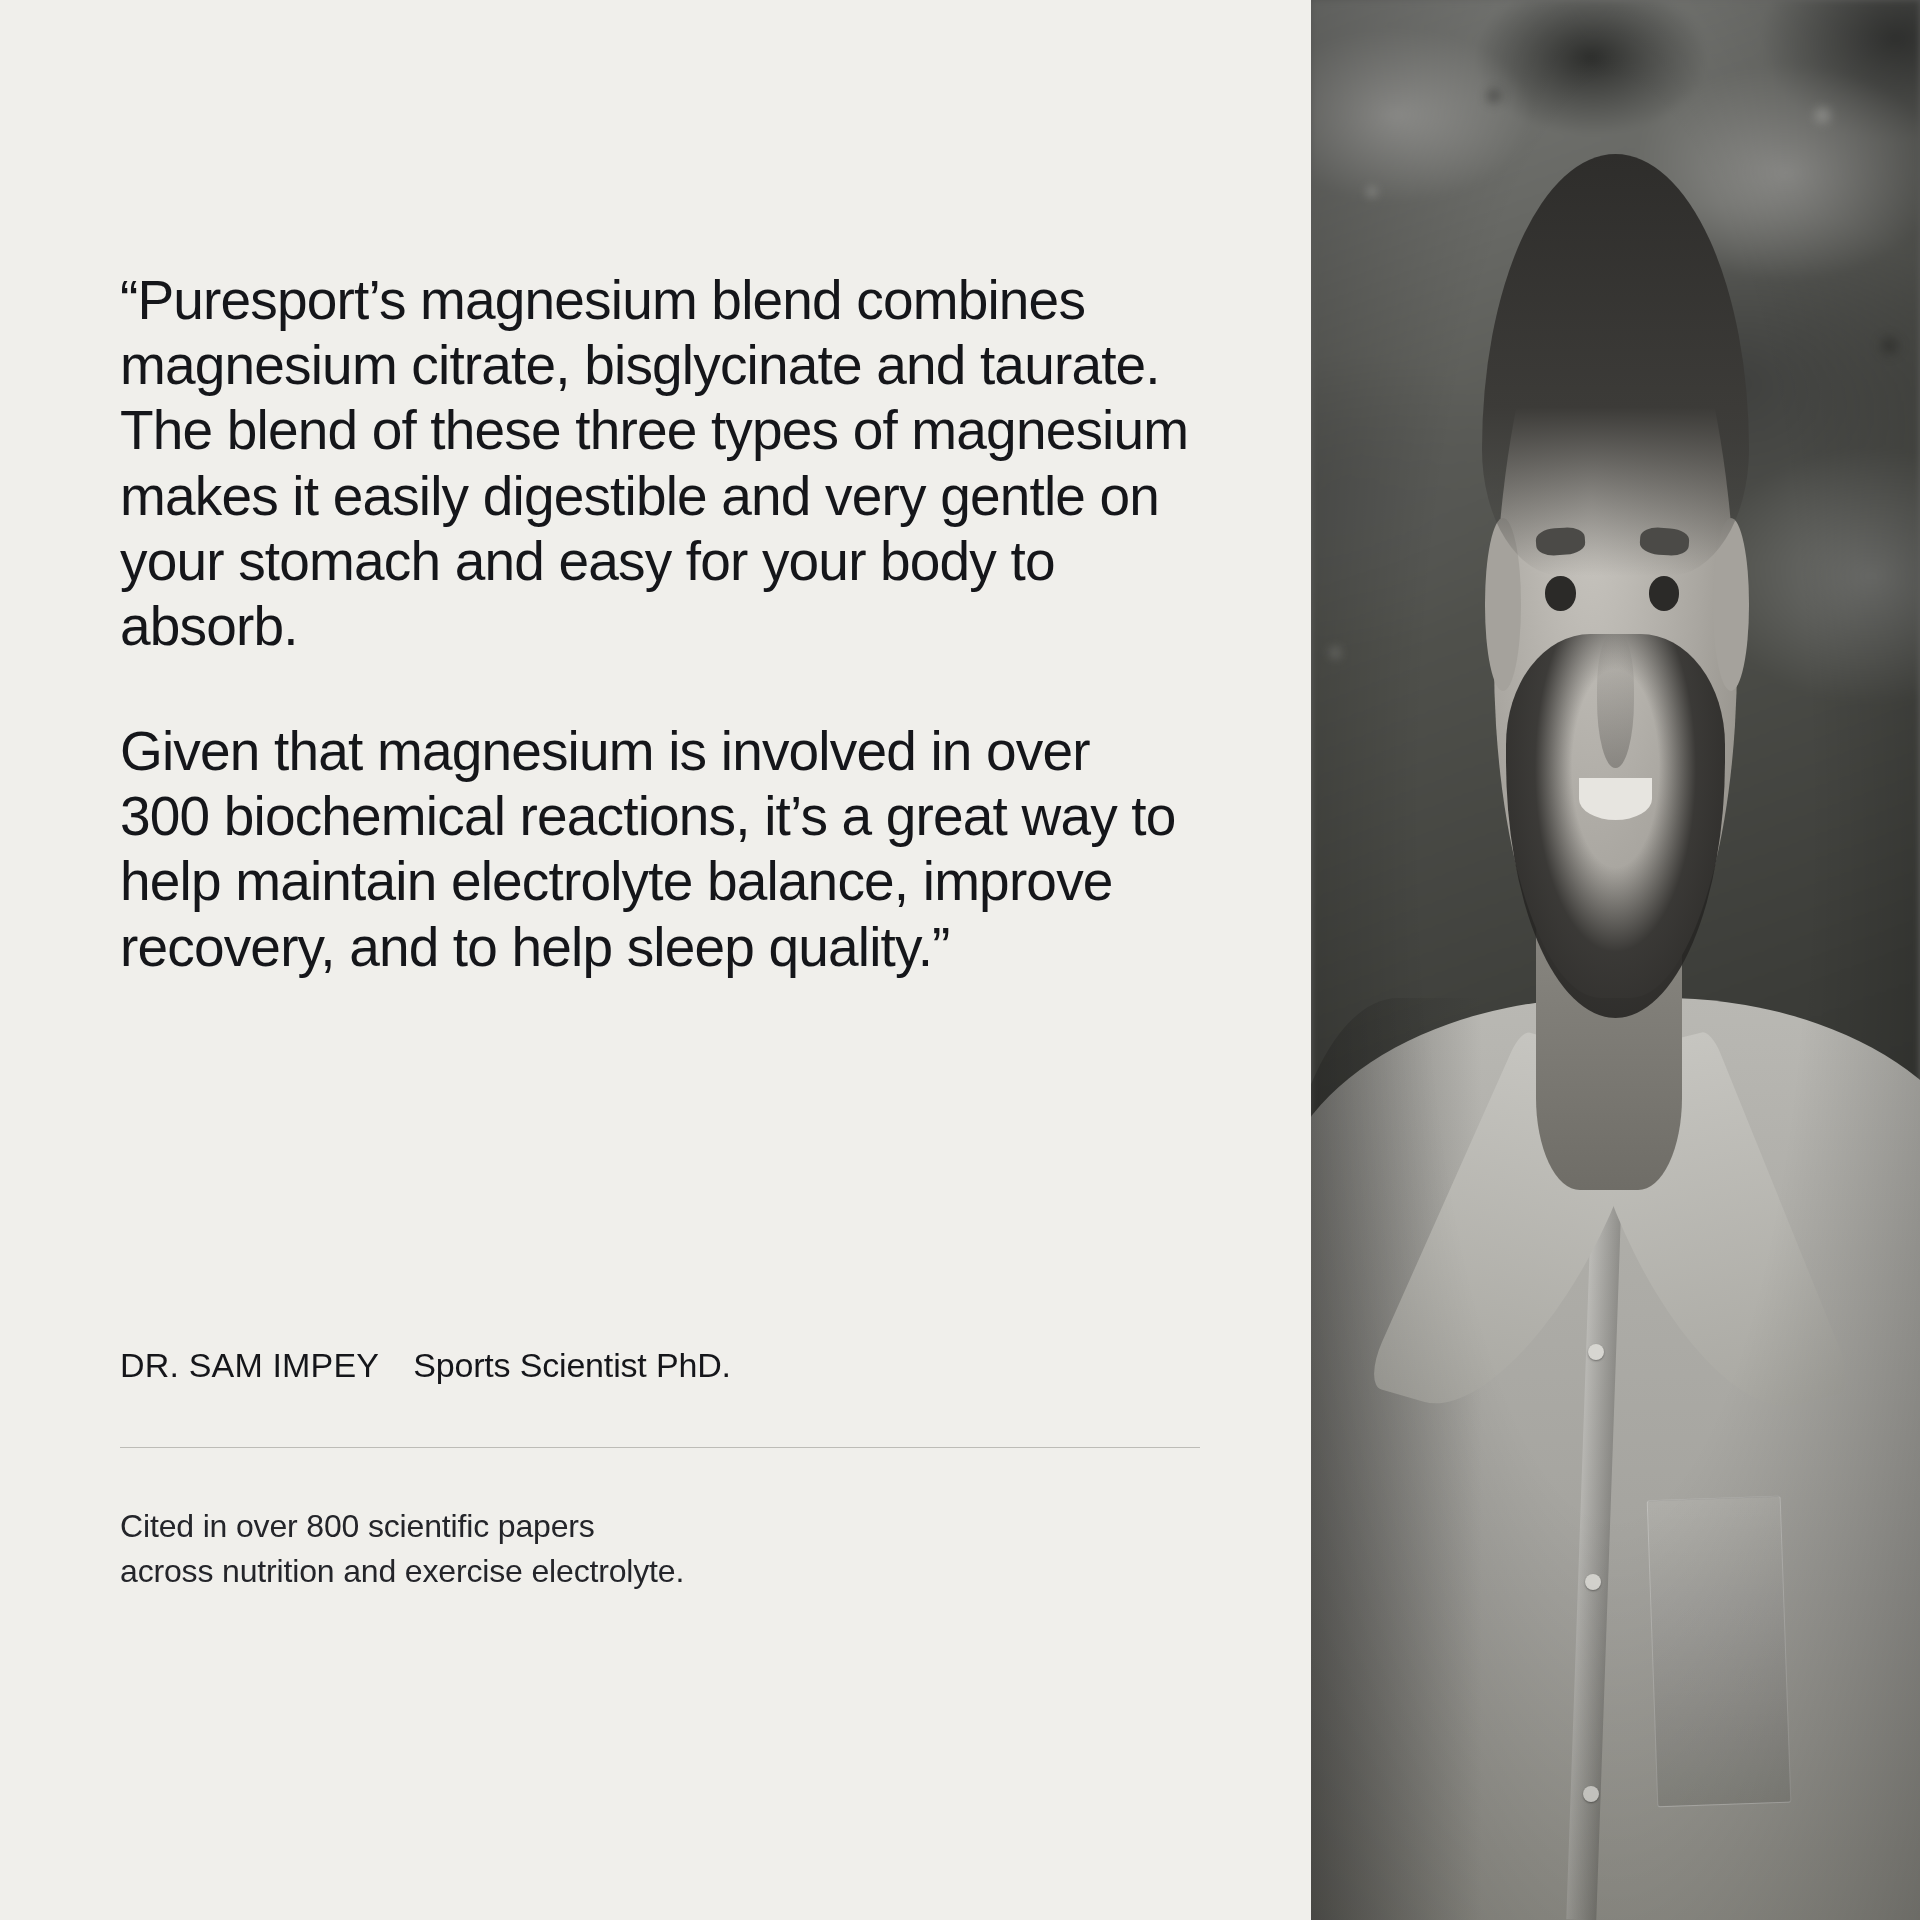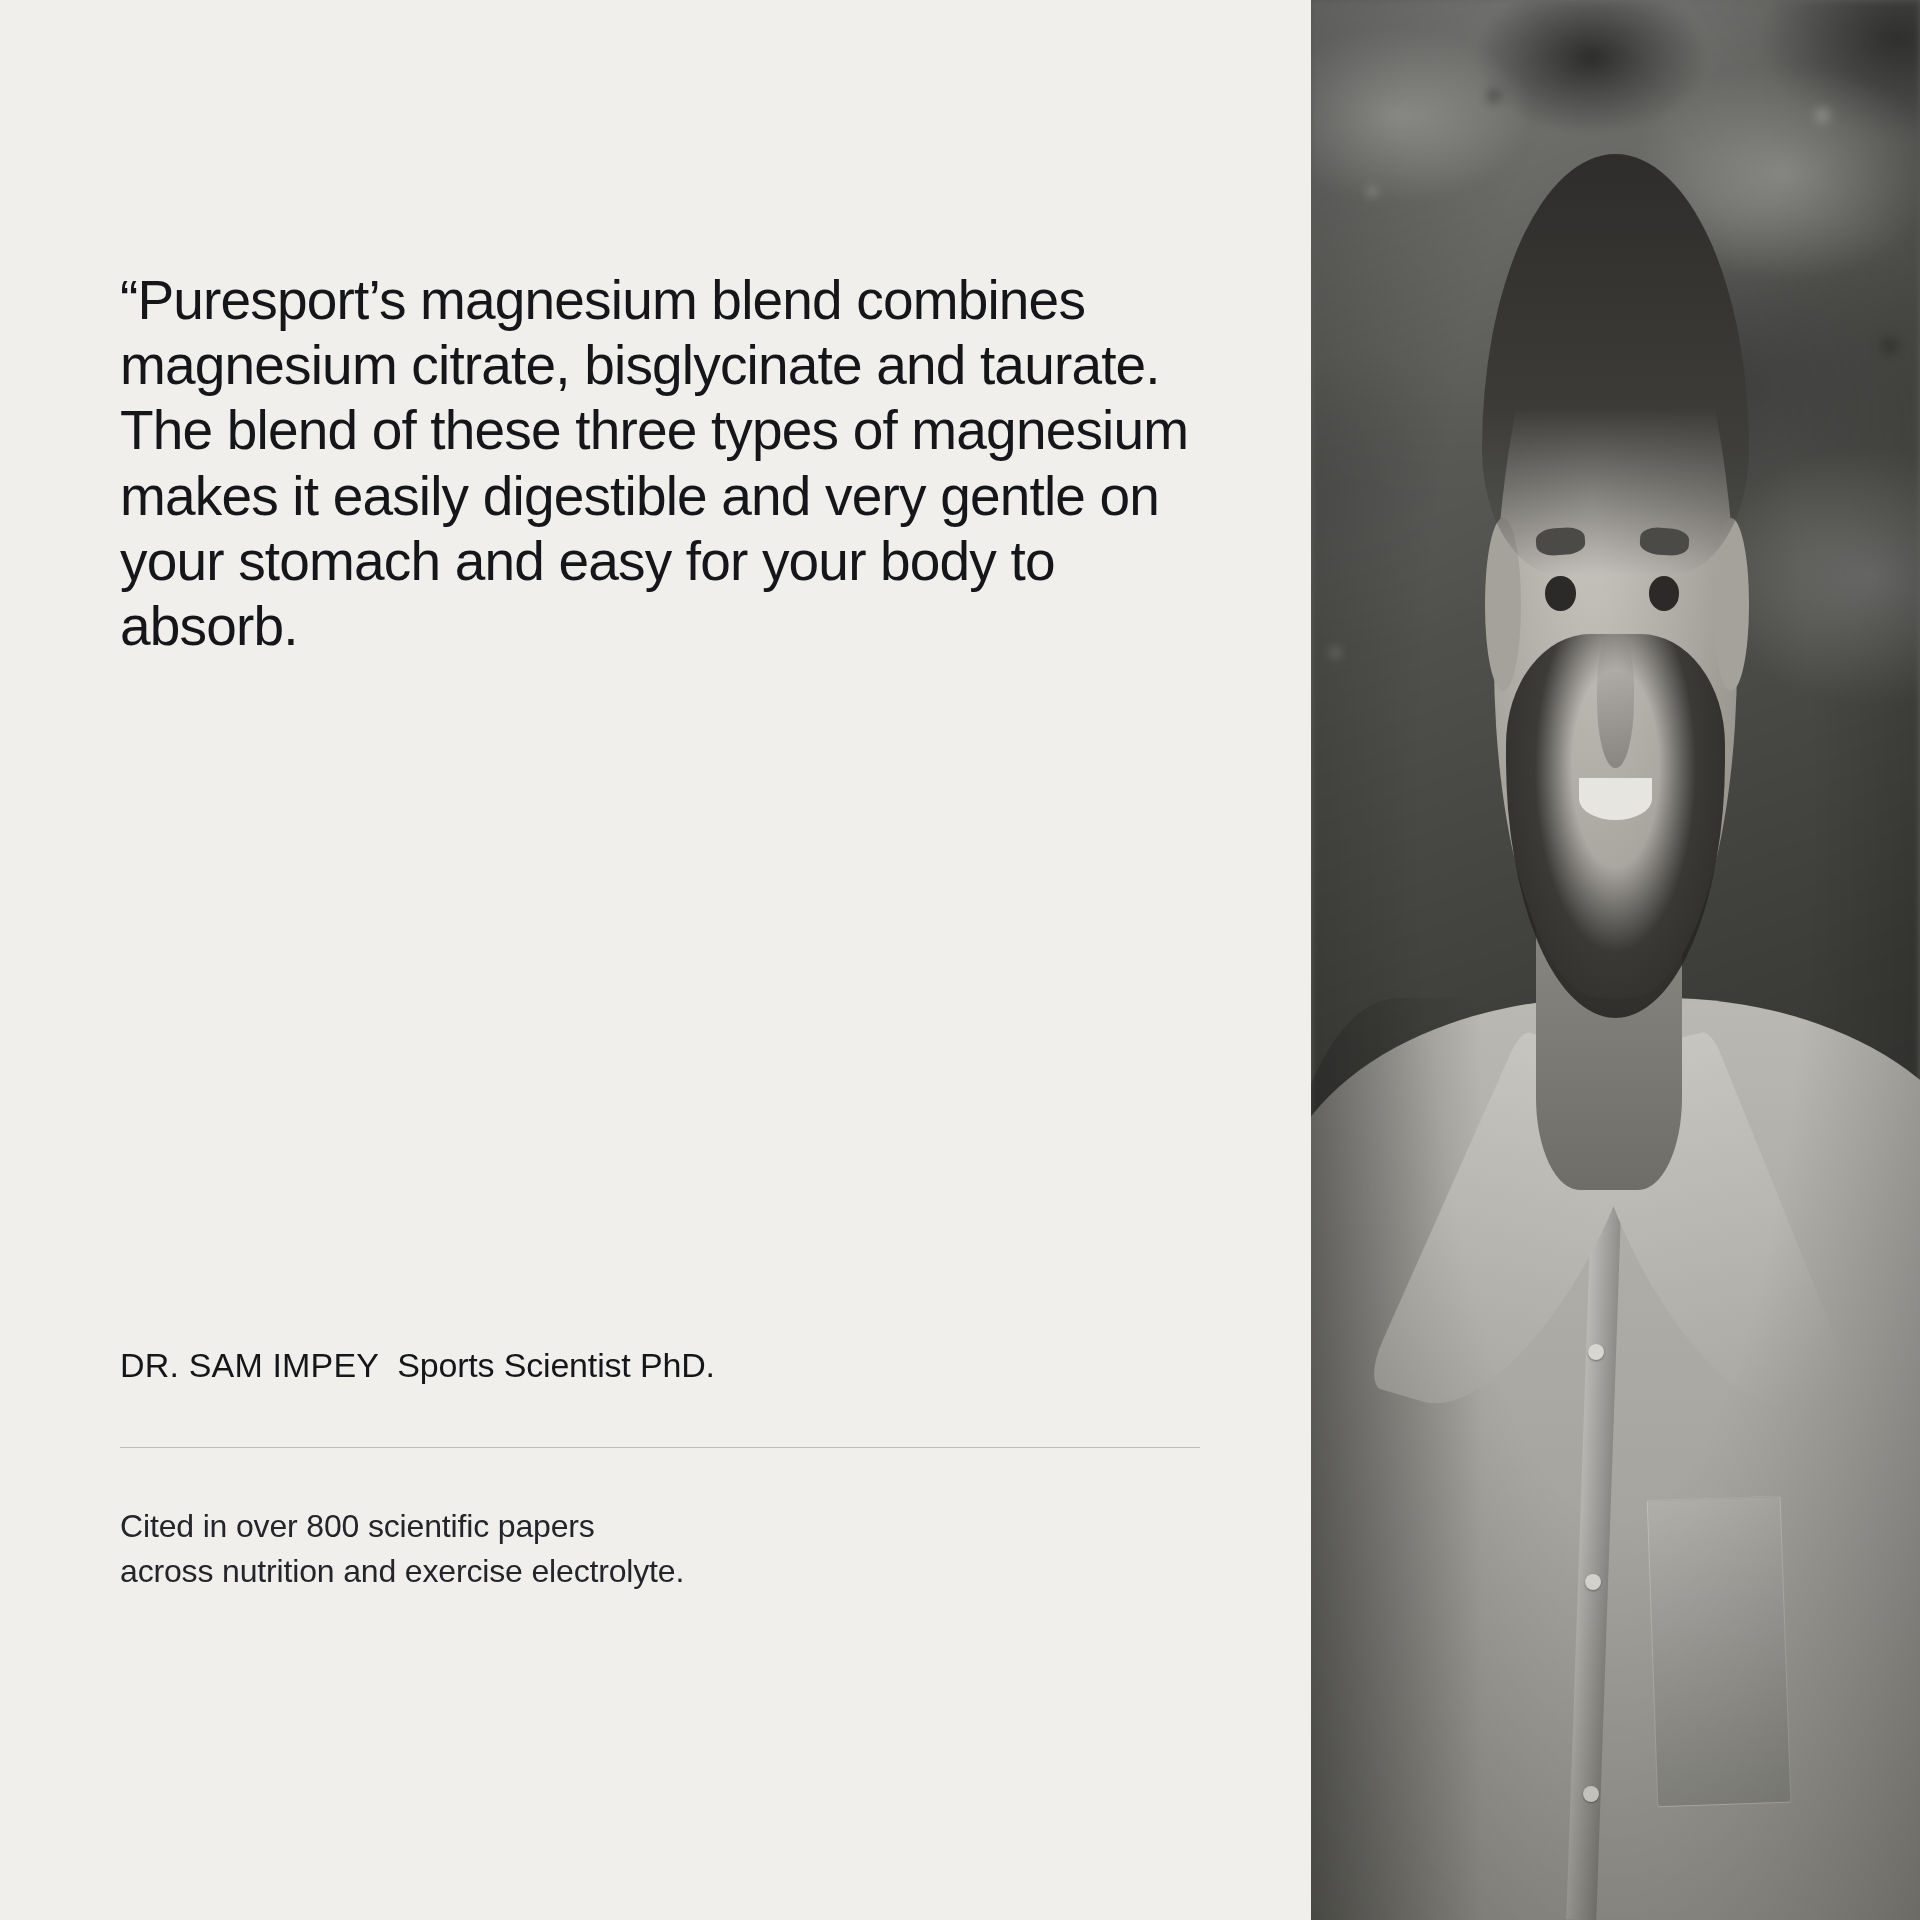--- a/index.html
+++ b/index.html
@@ -59,21 +59,21 @@
     white-space: nowrap;
   }
 
   .attribution .name {
     font-weight: 400;
     letter-spacing: 0.005em;
   }
 
   .attribution .role {
     font-weight: 400;
-    margin-left: 18px;
+    margin-left: 34px;
   }
 
   .divider {
     position: absolute;
     left: 120px;
     top: 1447px;
     width: 1080px;
     height: 1px;
     background: #bdbcb7;
   }
@@ -309,20 +309,21 @@
 </style>
 </head>
 <body>
 
 <div class="card">
 
   <div class="text-panel">
 
     <div class="quote-block">
       <p class="quote-para">“Puresport’s magnesium blend combines magnesium citrate, bisglycinate and taurate. The blend of these three types of magnesium makes it easily digestible and very gentle on your stomach and easy for your body to absorb.</p>
+      <p class="quote-para">Given that magnesium is involved in over 300 biochemical reactions, it’s a great way to help maintain electrolyte balance, improve recovery, and to help sleep quality.”</p>
     </div>
 
     <div class="attribution">
       <span class="name">DR. SAM IMPEY</span><span class="role">Sports Scientist PhD.</span>
     </div>
 
     <div class="divider"></div>
 
     <div class="footnote">
       <div>Cited in over 800 scientific papers</div>

